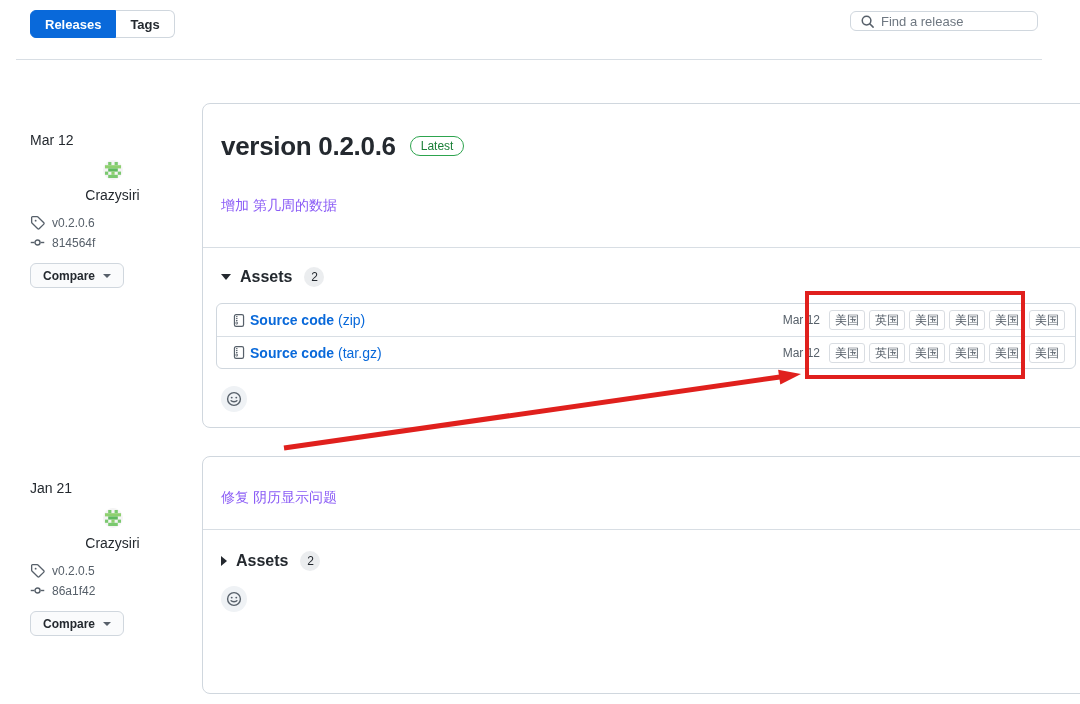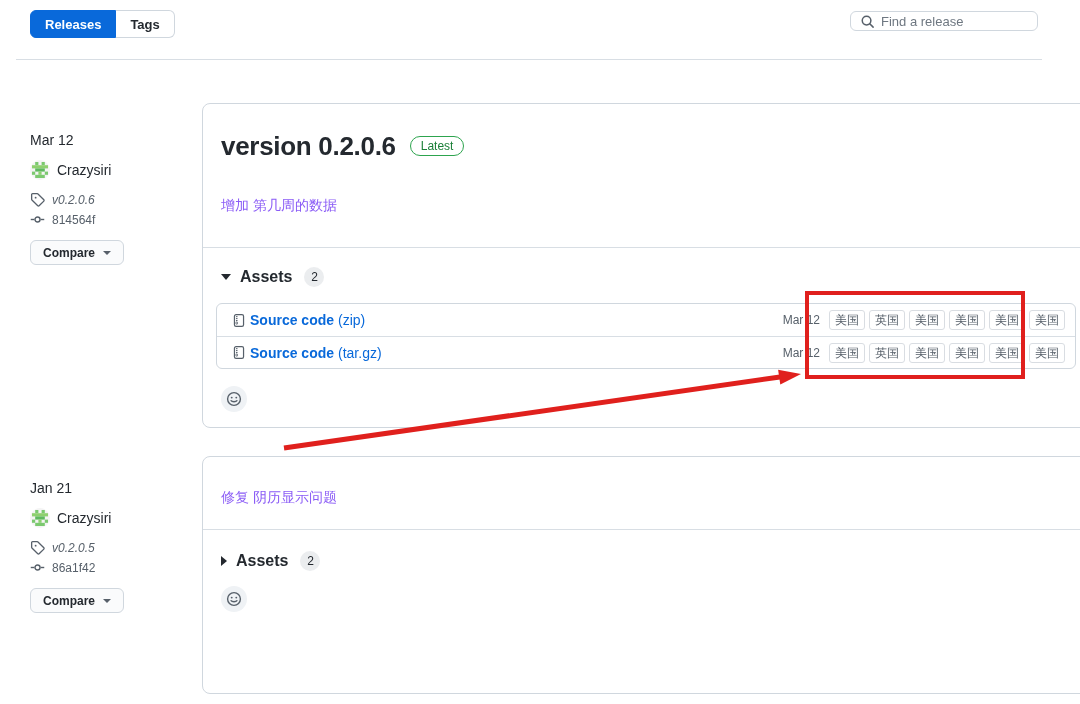--- a/index.html
+++ b/index.html
@@ -17,25 +17,25 @@
   .search-box input { border:none; outline:none; flex:1; font-size:13px; color:#24292f; min-width:0;
     font-family:inherit; }
   .search-box input::placeholder { color:#6e7781; }
 
   .page-divider { position:absolute; top:59px; left:16px; width:1026px; height:1px; background:#d8dee4; }
 
   
   .sidebar { position:absolute; left:30px; width:165px; }
   .sb1 { top:132px; } .sb2 { top:480px; }
   .side-date { font-size:14px; color:#24292f; }
-  .side-author { margin-top:12px; display:flex; align-items:center; gap:7px; font-size:14px; }
+  .side-author { margin-top:12px; display:flex; align-items:center; gap:7px; font-size:14px;flex-direction:column; }
   .avatar { width:20px; height:20px; border-radius:50%; background:#f4f4f4; overflow:hidden;
     display:inline-flex; align-items:center; justify-content:center; }
   .side-meta { display:flex; align-items:center; gap:7px; font-size:12px; color:#57606a; }
-  .mt12 { margin-top:12px;font-style:italic; } .mt5 { margin-top:5px; }
+  .mt12 { margin-top:12px; } .mt5 { margin-top:5px; }
   .compare-btn { margin-top:13px; display:inline-flex; align-items:center; gap:8px; height:25px; padding:0 12px;
     background:#fafbfc; border:1px solid #d0d7de; border-radius:6px; font-size:12px; font-weight:700;
     color:#24292f; cursor:pointer; }
   .caret { width:0; height:0; border-left:4px solid transparent; border-right:4px solid transparent;
     border-top:4px solid #57606a; }
 
   
   .card { position:absolute; left:202px; width:888px; background:#fff; border:1px solid #d0d7de; border-radius:8px; }
   .card1 { top:103px; height:325px; }
   .card2 { top:456px; height:238px; }

